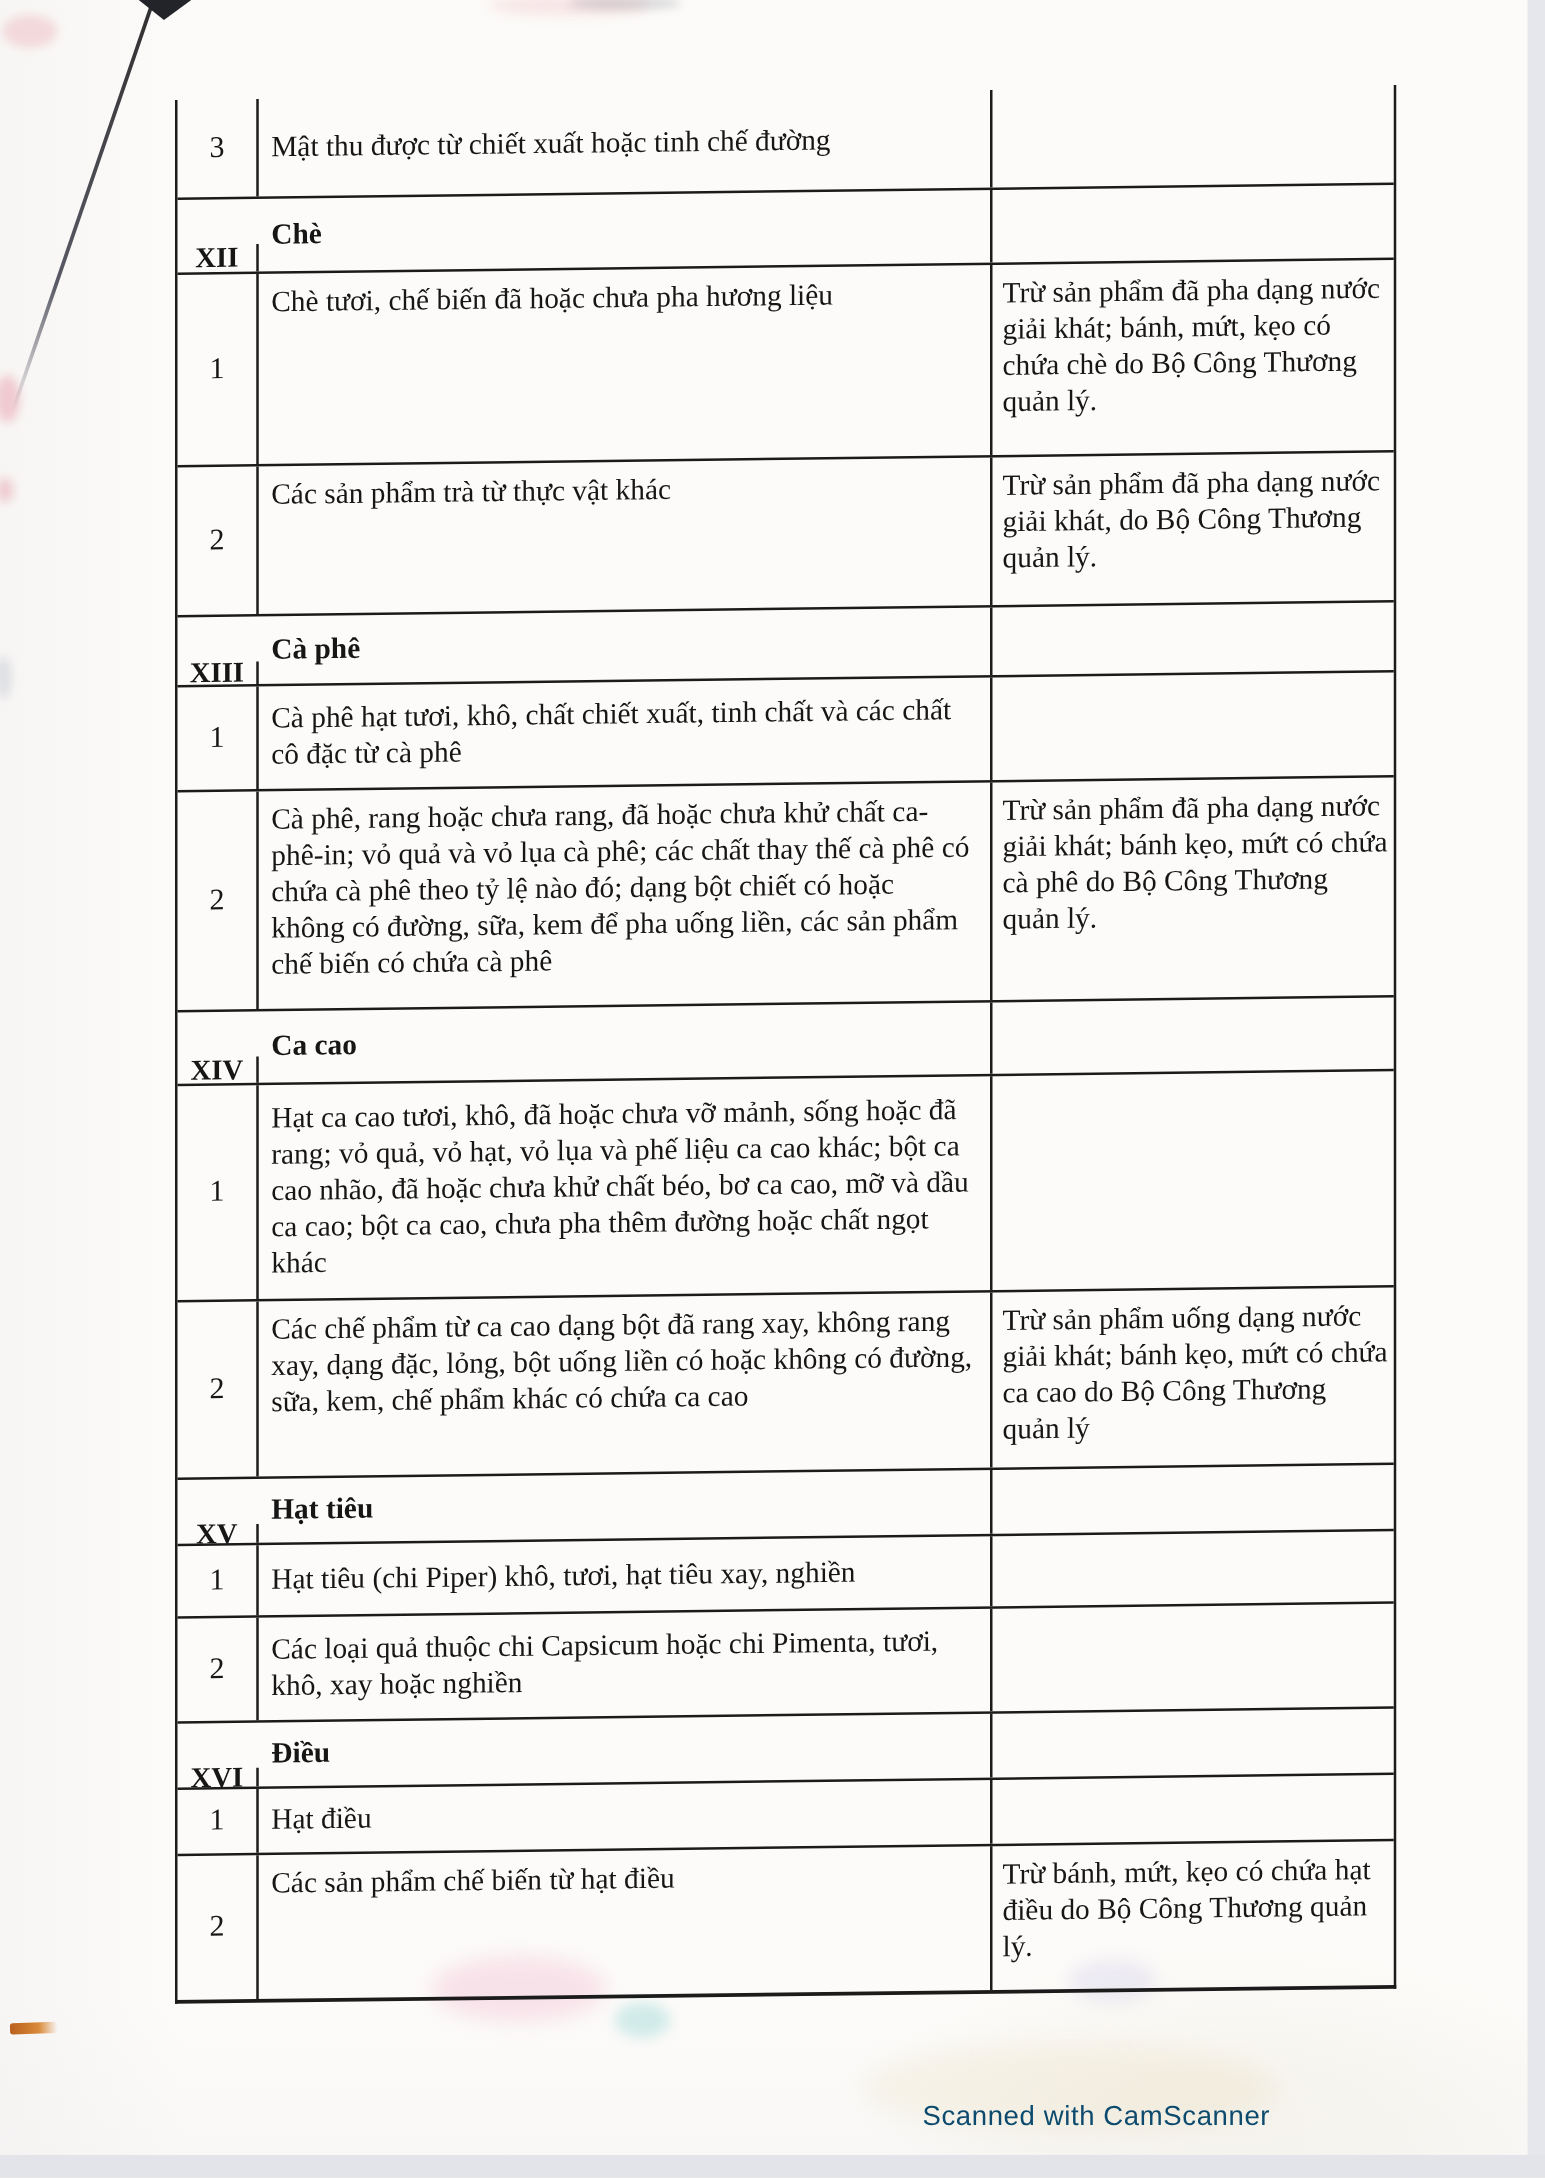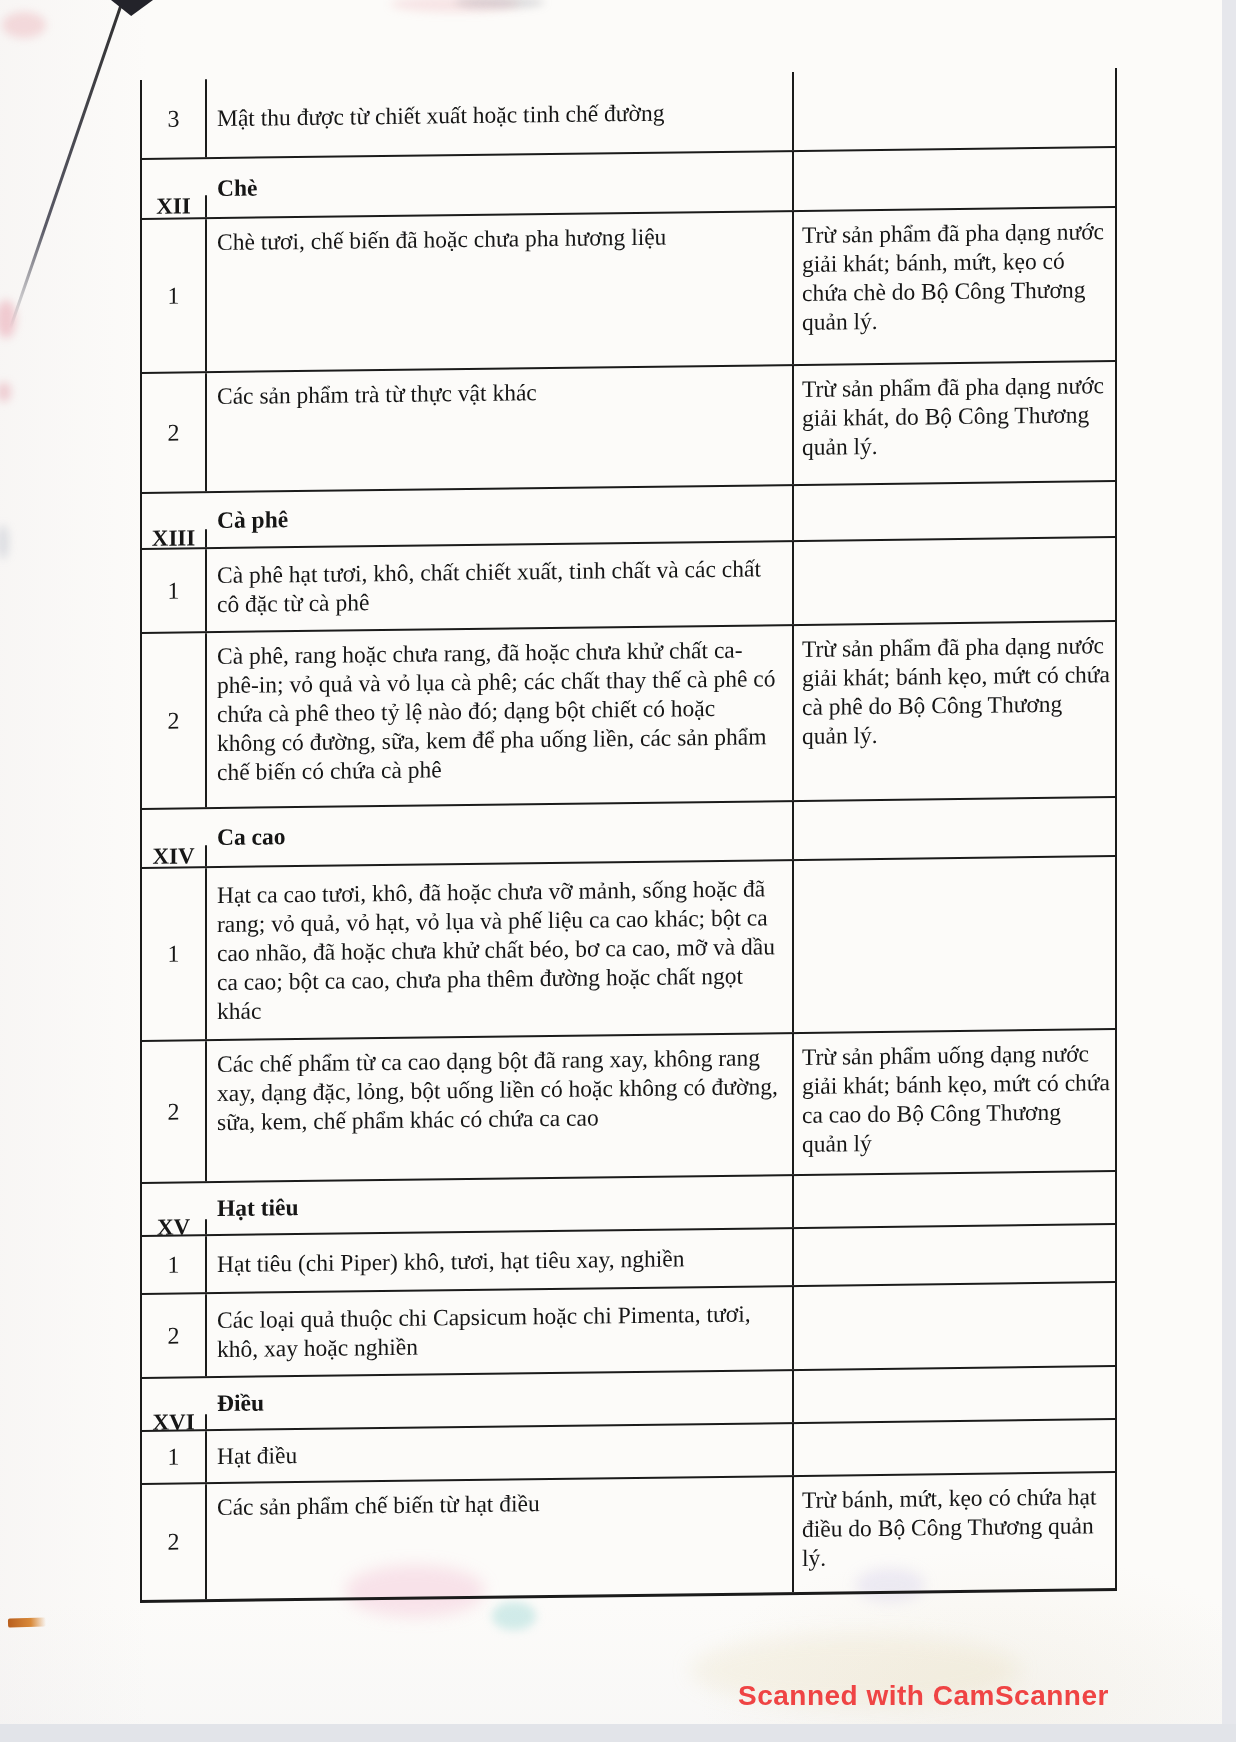--- a/index.html
+++ b/index.html
@@ -78,21 +78,21 @@
     border-left:2px solid #1b1b1b;
     padding:9px 8px 0 8px;
     font-size:23.5px;line-height:29px;
   }
   .t-row.section .c-num{font-weight:bold;font-size:23px;margin-top:36px;}
   .t-row.section .c-desc{font-weight:bold;display:flex;align-items:center;padding-top:0;}
   
   .watermark{
     position:absolute;left:738px;top:1680px;
     font-family:"Liberation Sans","DejaVu Sans",sans-serif;
-    font-size:28px;letter-spacing:0.5px;color:#ef4444;z-index:4;font-weight:bold;
+    font-size:22px;letter-spacing:0.5px;color:#0c4a6e;z-index:4;
   }
 </style>
 </head>
 <body>
 
 <div class="page">
 
   <div class="fold-line"></div>
   <div class="fold-wedge"></div>
 

